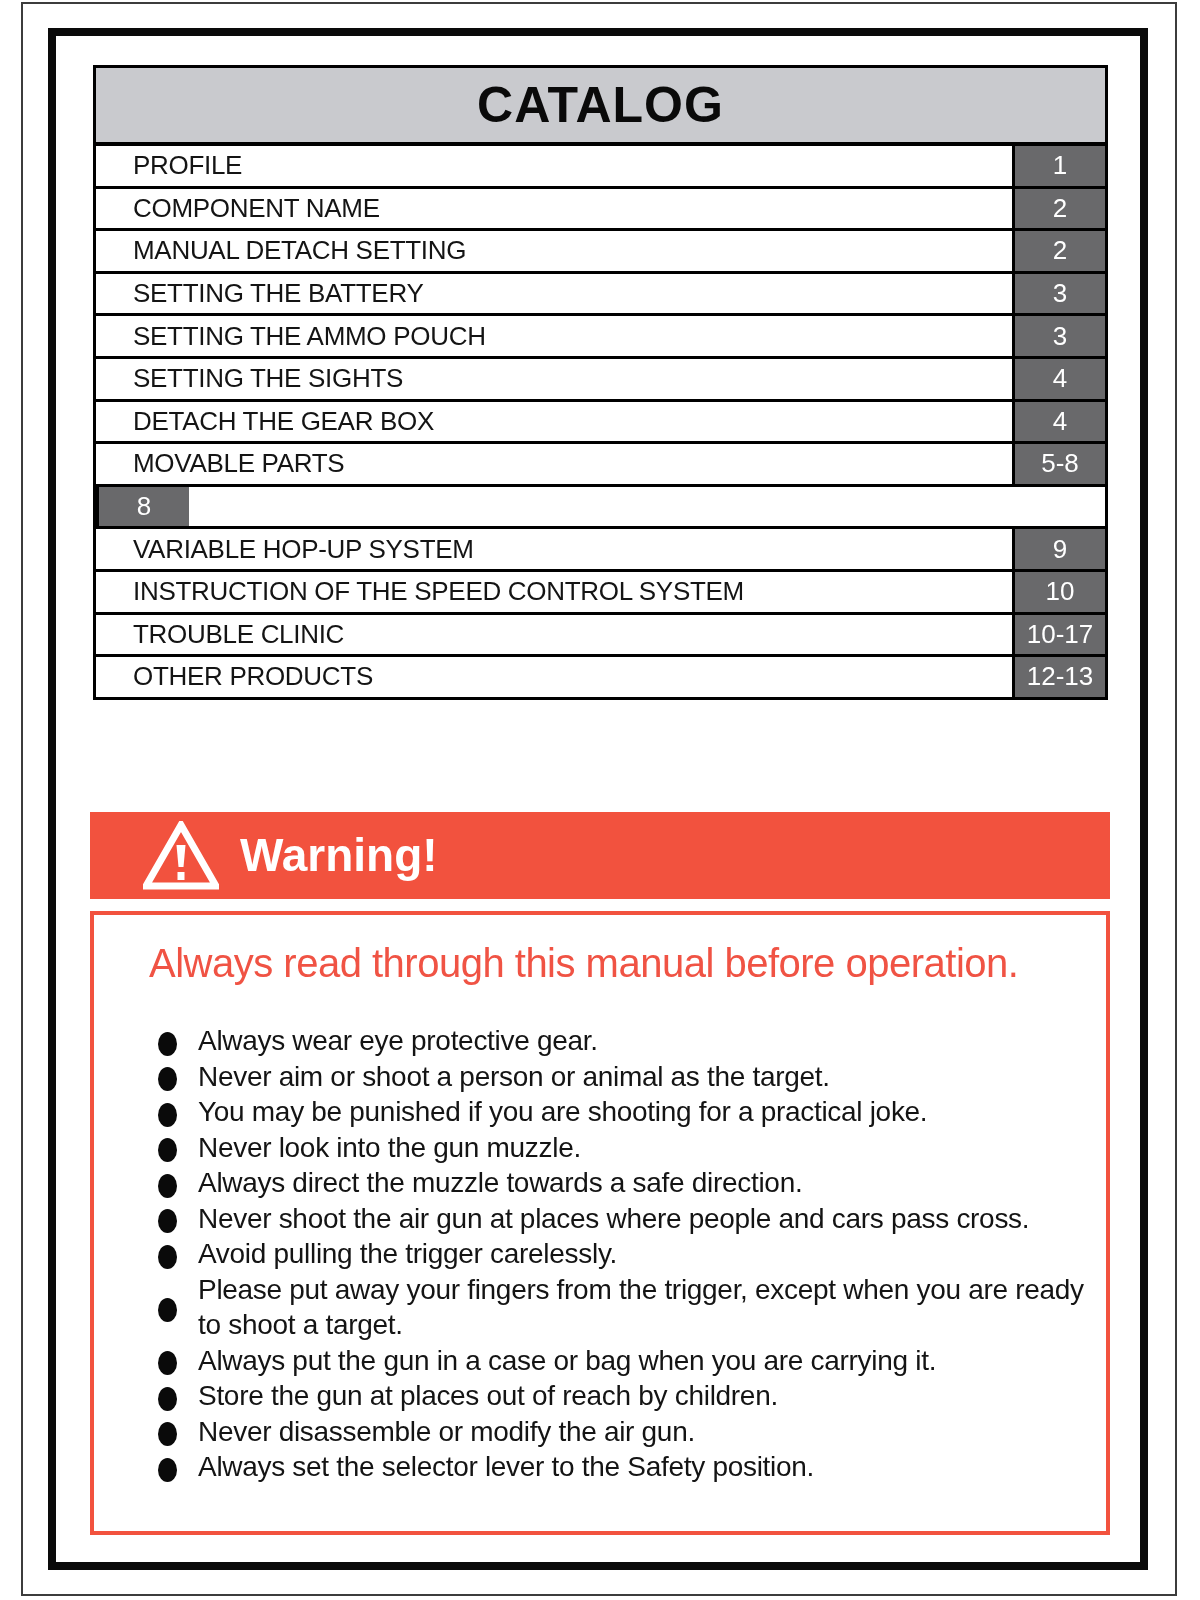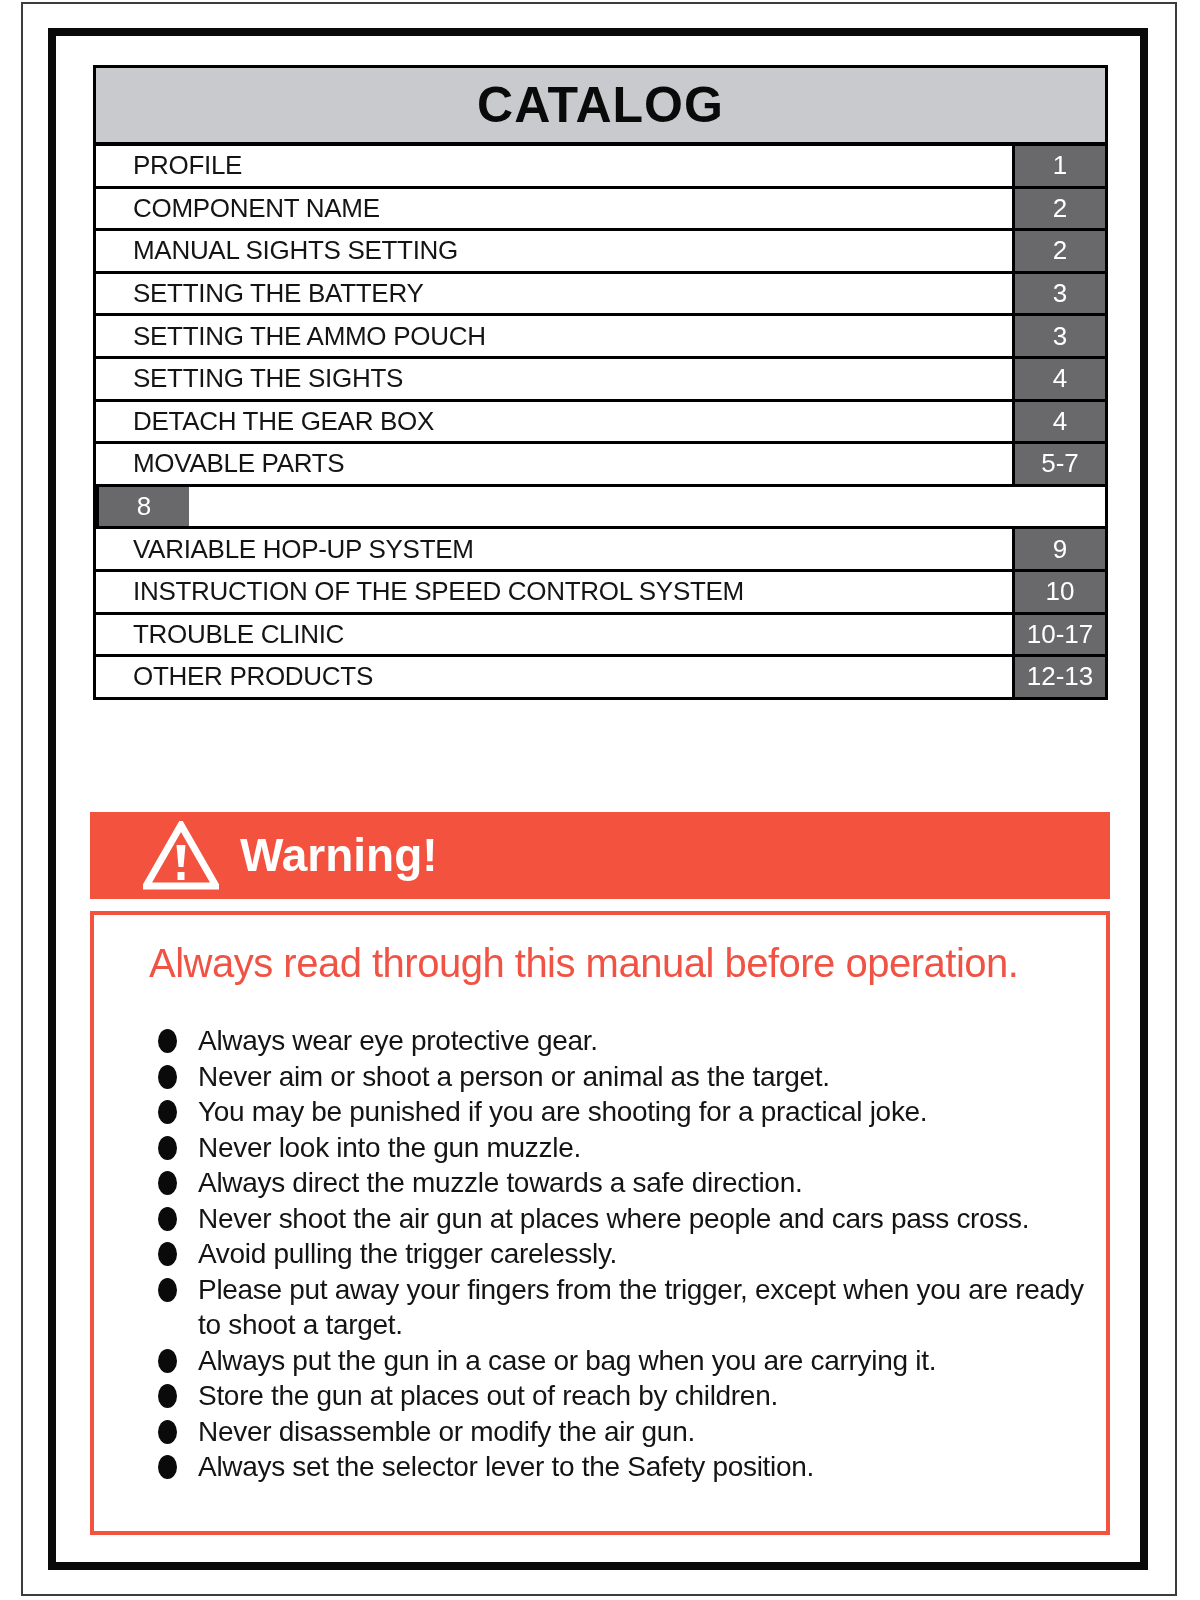--- a/index.html
+++ b/index.html
@@ -119,21 +119,21 @@
     letter-spacing: -0.5px;
     color: #F05344;
   }
   .wlist {
     list-style: none;
     margin: 37px 0 0 0;
     padding: 0 0 0 39px;
   }
   .wlist li {
     display: flex;
-    align-items: flex-start;
+    align-items: center;
     margin: 0;
     font-size: 28px;
     line-height: 35.5px;
     letter-spacing: -0.3px;
     color: #141414;
   }
   .dot {
     flex: 0 0 auto;
     width: 19px;
     height: 24px;
@@ -157,42 +157,42 @@
 
     <div class="catalog-row">
       <div class="row-label">PROFILE</div>
       <div class="row-page">1</div>
     </div>
     <div class="catalog-row">
       <div class="row-label">COMPONENT NAME</div>
       <div class="row-page">2</div>
     </div>
     <div class="catalog-row">
-      <div class="row-label">MANUAL SIGHTS SETTING</div>
+      <div class="row-label">MANUAL DETACH SETTING</div>
       <div class="row-page">2</div>
     </div>
     <div class="catalog-row">
       <div class="row-label">SETTING THE BATTERY</div>
       <div class="row-page">3</div>
     </div>
     <div class="catalog-row">
       <div class="row-label">SETTING THE AMMO POUCH</div>
       <div class="row-page">3</div>
     </div>
     <div class="catalog-row">
       <div class="row-label">SETTING THE SIGHTS</div>
       <div class="row-page">4</div>
     </div>
     <div class="catalog-row">
       <div class="row-label">DETACH THE GEAR BOX</div>
       <div class="row-page">4</div>
     </div>
     <div class="catalog-row">
       <div class="row-label">MOVABLE PARTS</div>
-      <div class="row-page">5-7</div>
+      <div class="row-page">5-8</div>
     </div>
     <div class="catalog-row">
       <div class="row-page">8</div>
     </div>
     <div class="catalog-row">
       <div class="row-label">VARIABLE HOP-UP SYSTEM</div>
       <div class="row-page">9</div>
     </div>
     <div class="catalog-row">
       <div class="row-label">INSTRUCTION OF THE SPEED CONTROL SYSTEM</div>

